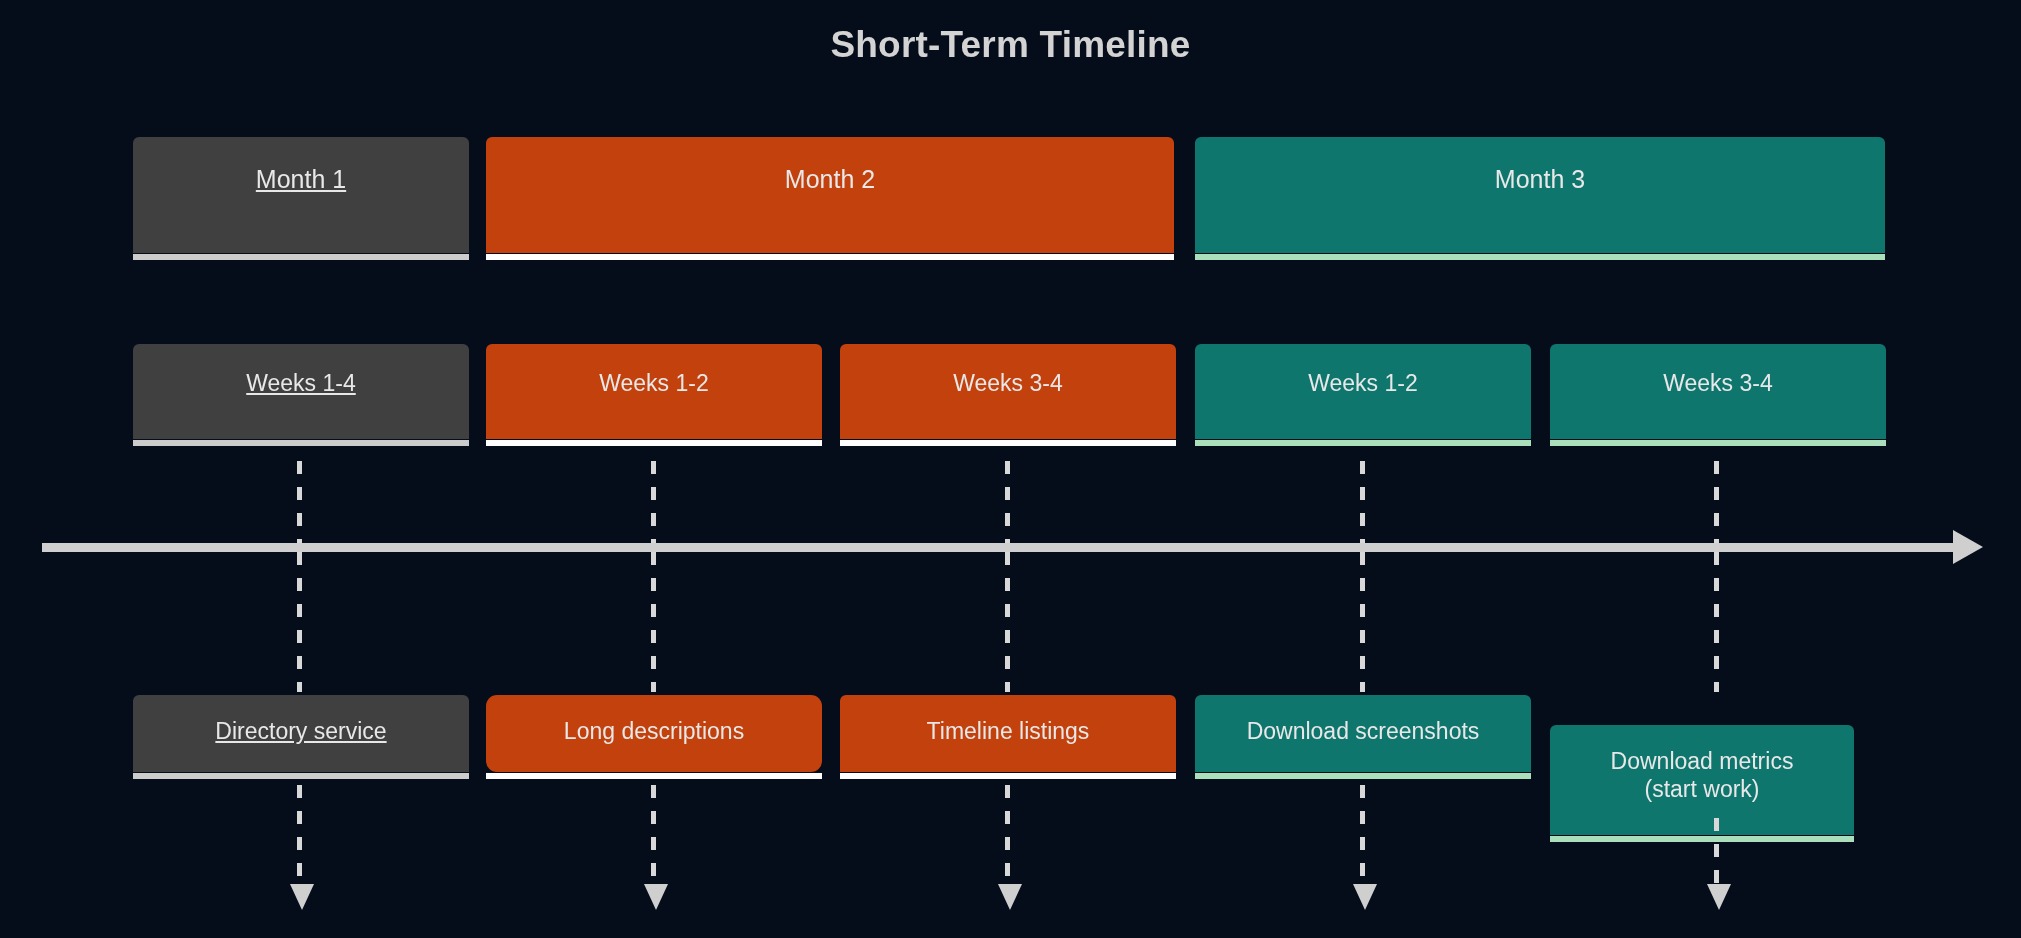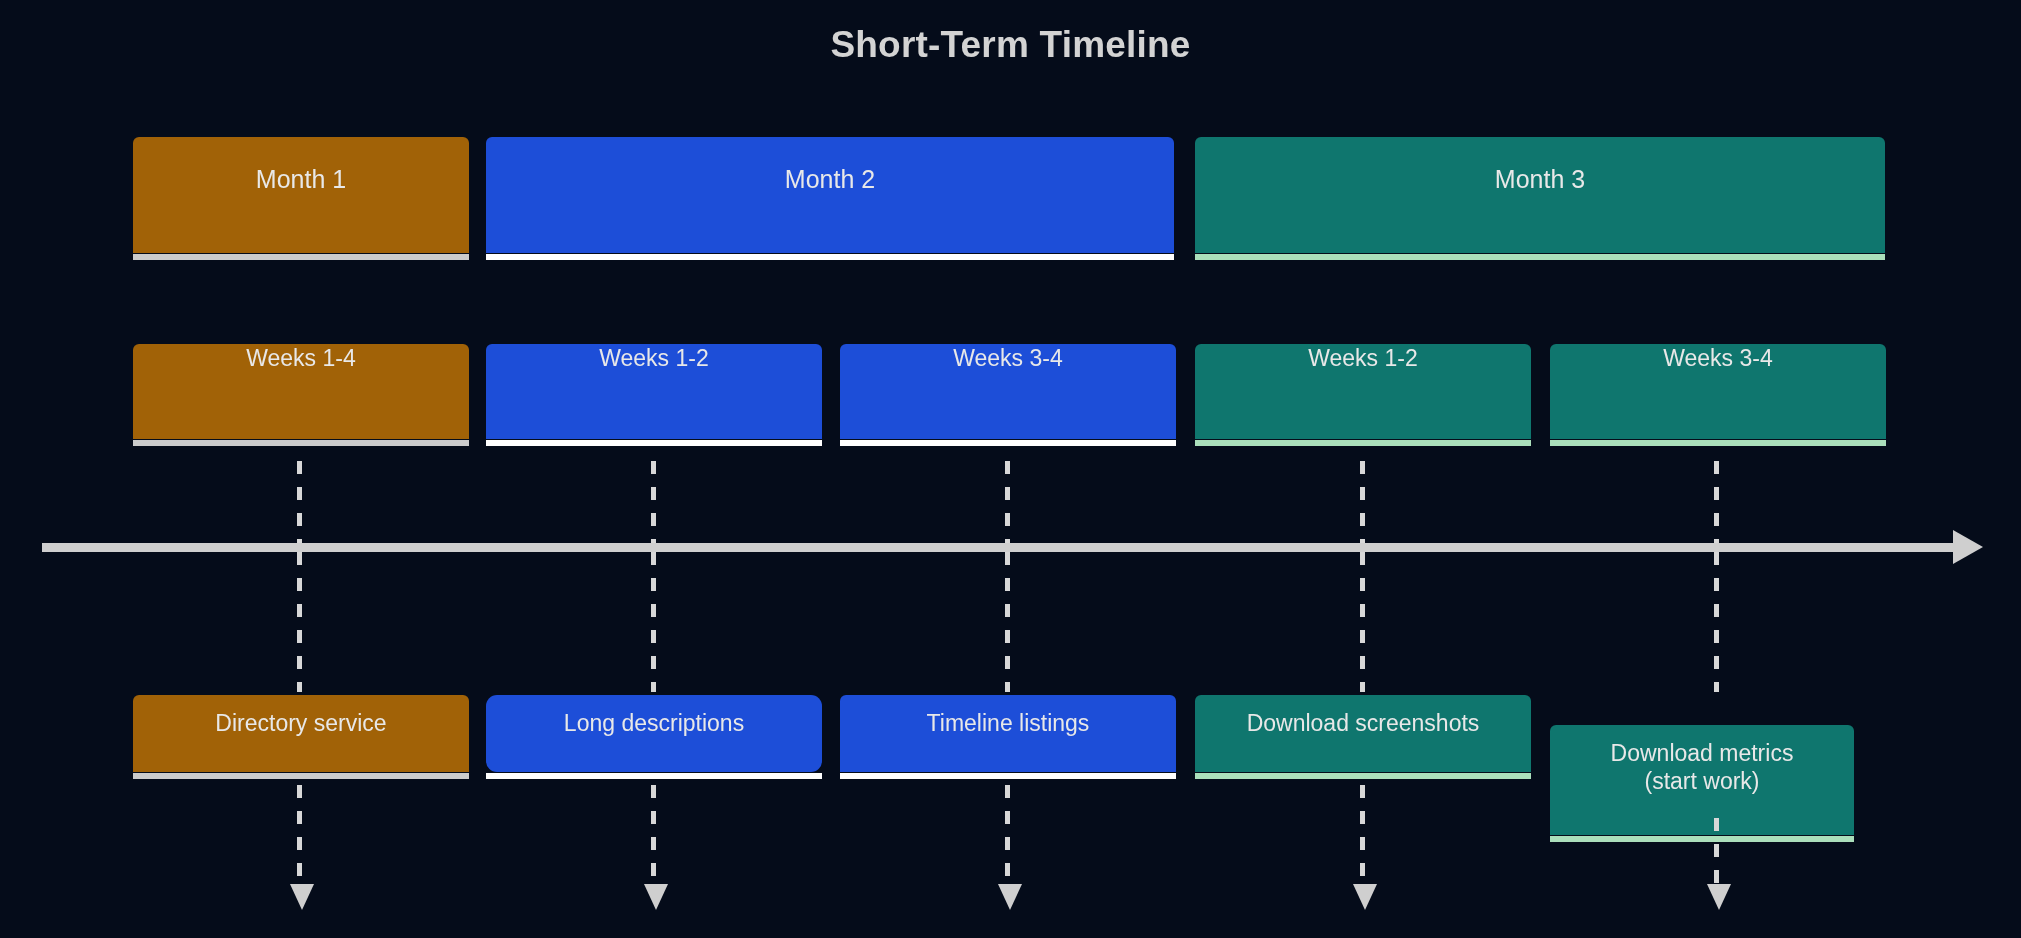--- a/index.html
+++ b/index.html
@@ -52,41 +52,42 @@
   }
   .tl-box .underline {
     position: absolute;
     left: 0;
     bottom: -7px;
     width: 100%;
     height: 6px;
   }
 
   
-  .sec-0 { background: #a16207; }
-  .sec-1 { background: #1d4ed8; justify-content: center; }
+  .sec-0 { background: #404040; text-decoration: underline; }
+  .sec-1 { background: #c2410c; justify-content: center; }
   .sec-2 { background: #0f766e; }
   .ul-0 { background: #cccccc; }
   .ul-1 { background: #ffffff; }
   .ul-2 { background: #abdfbb; }
 
   
   .row-month {
     height: 116px;
     font-size: 25px;
     padding-top: 27px;
   }
   .row-week {
     height: 95px;
     font-size: 23px;
+    padding-top: 25px;
   }
   .row-event {
     height: 77px;
     font-size: 23px;
-    padding-top: 14px;
+    padding-top: 22px;
   }
   .row-event.tall {
     height: 110px;
   }
 
   
   .axis-line {
     position: absolute;
     left: 42px;
     top: 543px;

